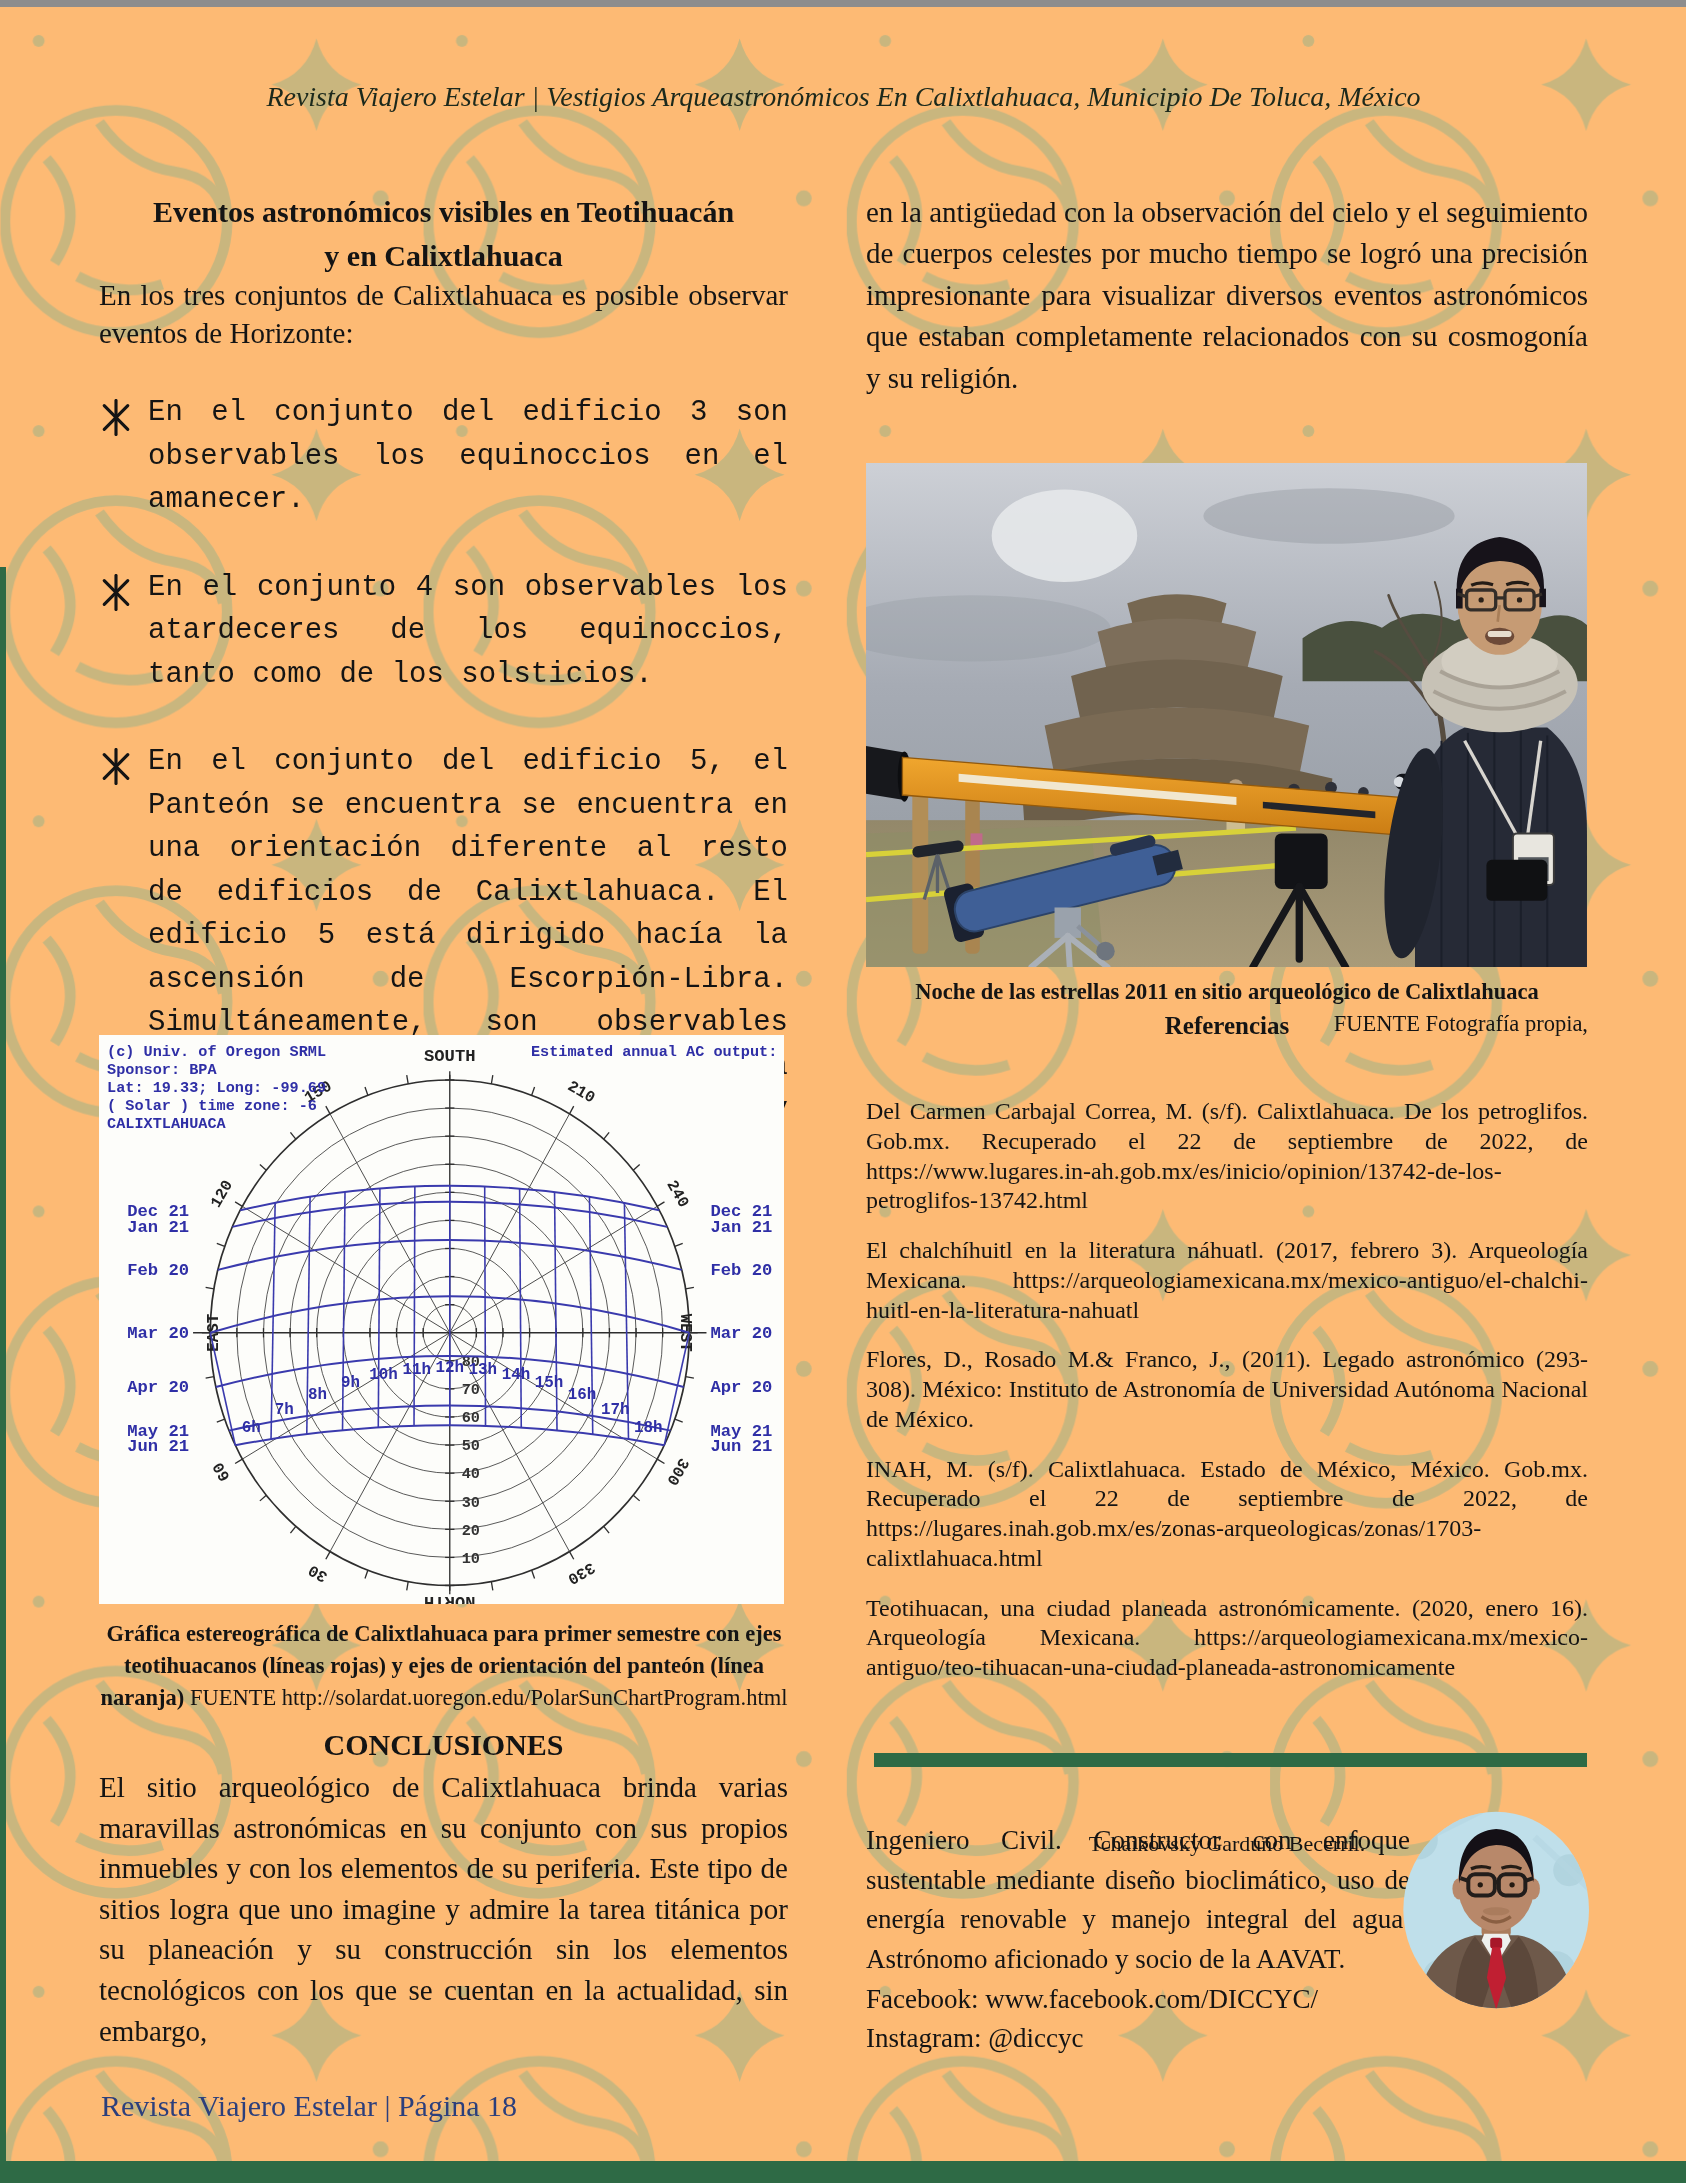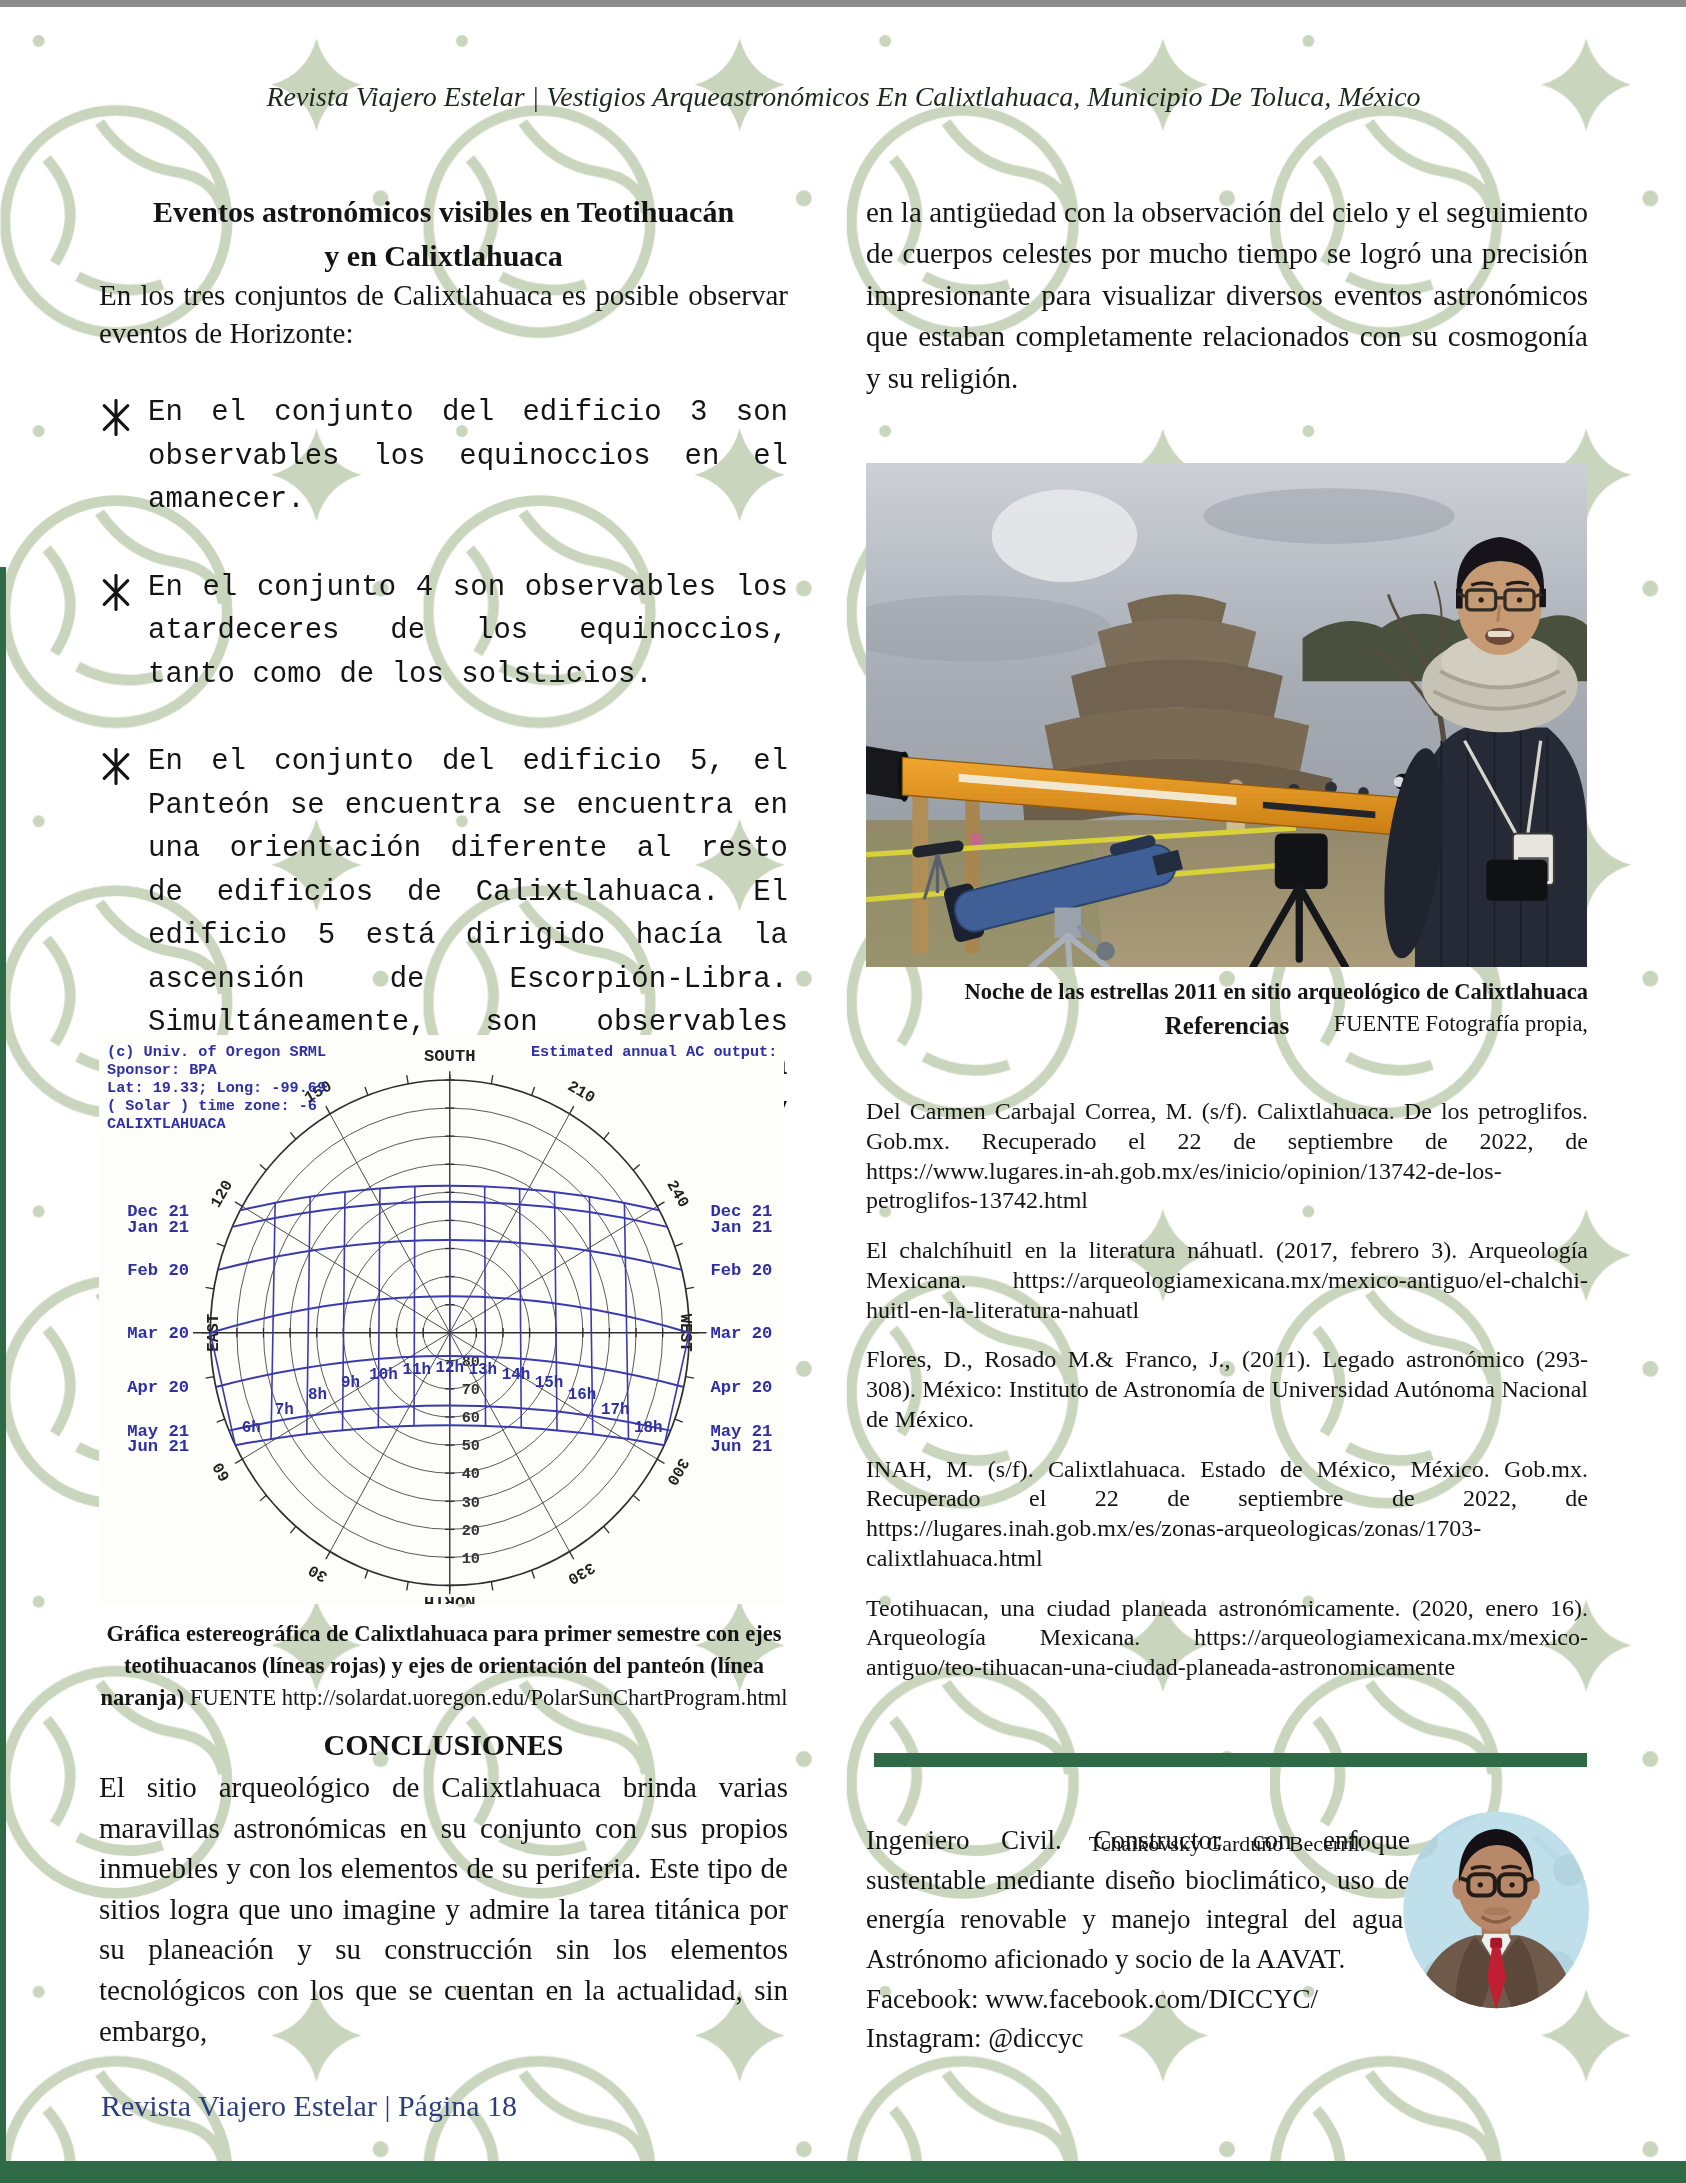--- a/index.html
+++ b/index.html
@@ -1,16 +1,16 @@
 <!DOCTYPE html>
 <html style="font-size:10.6px"><head>
 <meta charset="utf-8">
 <style>
   html,body{margin:0;padding:0;background:#b6c49c;}
-  .page{position:relative;width:1687px;height:2183px;background:#ffffff;overflow:hidden;
+  .page{position:relative;width:1687px;height:2183px;background:#fdba74;overflow:hidden;
         font-family:"Liberation Serif",serif;color:#141414;}
   .layer{position:absolute;inset:0;}
   .topbar{position:absolute;top:0;left:0;width:1687px;height:6.6px;background:#8d8d8d;z-index:3;}
   .bottombar{position:absolute;left:0;top:2161px;width:1687px;height:22px;background:#2e6a45;z-index:3;}
   .leftrule{position:absolute;left:0;top:567px;width:6px;height:1616px;background:#2e6a45;z-index:3;}
   .z{z-index:2;position:absolute;}
   .header-line{top:81px;left:0;width:1687px;text-align:center;font-style:italic;
                font-size:28px;color:#1c291c;}
   
   .lcol{left:99px;width:689px;}
@@ -23,21 +23,21 @@
   .figure{left:99px;top:1035px;width:685px;height:569px;background:#fdfdfa;}
   .figure svg{display:block;}
   .caption{left:85px;top:1618px;width:718px;text-align:center;font-size:22.5px;line-height:1.42;}
   .conclusions-h{top:1728px;text-align:center;font-weight:bold;font-size:30px;}
   .conclusions-p{top:1767px;font-size:29px;line-height:1.40;text-align:justify;}
   .footer{left:101px;top:2089px;font-size:30px;color:#2c3f7c;}
   
   .rcol{left:866px;width:722px;}
   .rintro{top:192px;font-size:29px;line-height:1.43;text-align:justify;}
   .photo{left:866px;top:463px;width:721px;height:504px;}
-  .pcap1{top:979px;text-align:right;font-weight:bold;font-size:22.5px;}
+  .pcap1{top:979px;text-align:center;font-weight:bold;font-size:22.5px;}
   .pcap2{top:1011px;text-align:right;font-size:22.5px;}
   .refs-h{top:1012px;text-align:center;font-weight:bold;font-size:25px;}
   .refs{top:1097px;}
   .ref{font-size:24px;line-height:1.24;text-align:justify;margin:0 0 20px 0;}
   .divider{left:874px;top:1753px;width:713px;height:14px;background:#2e6a45;}
   .author-name{top:1783px;text-align:center;font-weight:normal;font-size:22px;margin-top:48px;}
   .author-block{top:1821px;height:370px;}
   .bio{width:544px;font-size:27px;line-height:1.47;text-align:justify;margin:0;}
   .social{width:544px;font-size:27px;line-height:1.47;margin:0;}
   .portrait{position:absolute;right:-2.6px;top:-10.6px;width:189px;height:200px;}

